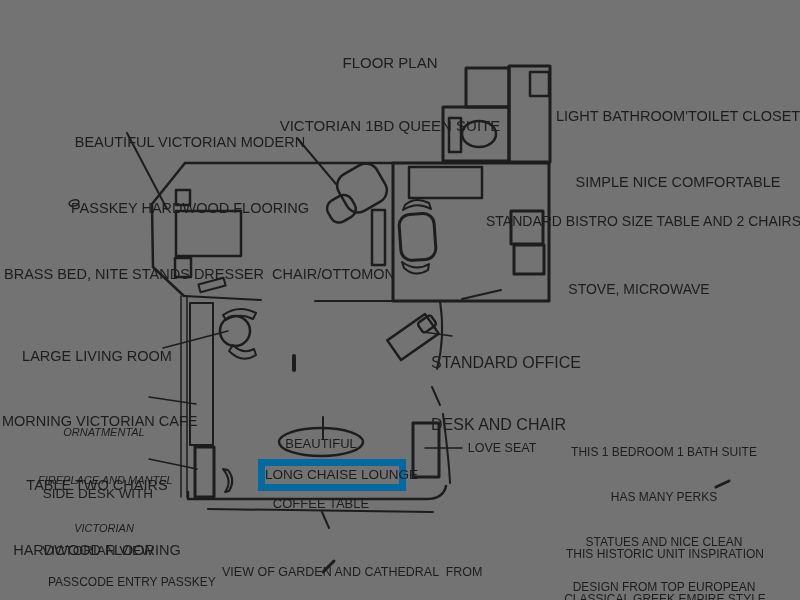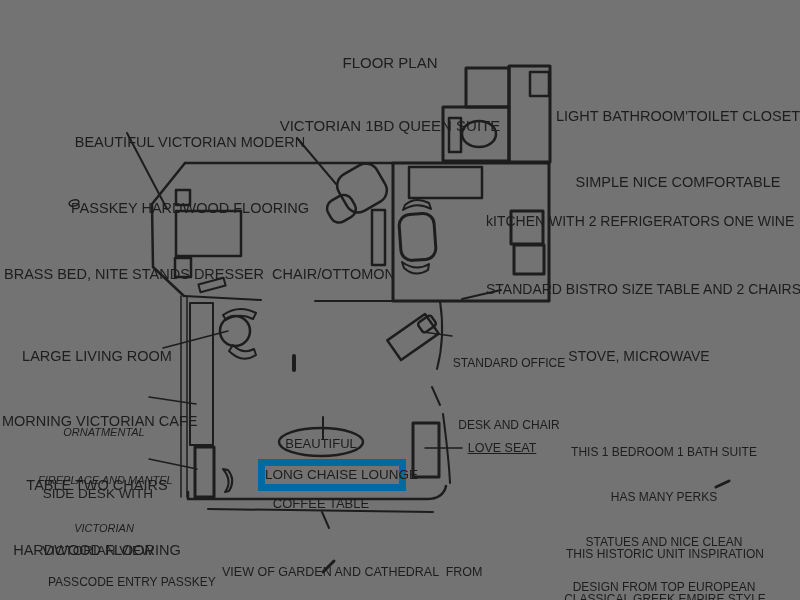--- a/index.html
+++ b/index.html
@@ -10,22 +10,22 @@
   #plan-svg{position:absolute;left:0;top:0;}
   .txt{position:absolute;text-align:center;white-space:pre;color:#1d1d1d;}
   .title{left:230px;top:10px;width:320px;font-size:15px;line-height:21px;}
   .bedroom{left:4px;top:87px;width:372px;font-size:14.5px;line-height:22px;}
   .bathroom{left:556px;top:61px;width:244px;font-size:14.5px;line-height:22px;}
   .kitchen{left:486px;top:165px;width:306px;font-size:14px;line-height:22.5px;}
   .living{left:2px;top:303px;width:190px;font-size:14.5px;line-height:21.5px;}
   .fireplace{left:38px;top:392px;width:132px;font-size:11px;line-height:16px;font-style:italic;}
   .sidedesk{left:40px;top:446px;width:116px;font-size:13.5px;line-height:19px;}
   .coffee{left:270px;top:394px;width:102px;font-size:13px;line-height:20px;}
-  .office{left:443px;top:312px;width:132px;font-size:12px;line-height:20.5px;}
-  .loveseat{left:467px;top:441px;width:70px;font-size:12.5px;line-height:15px;text-decoration:underline;}
+  .office{left:431px;top:312px;width:132px;font-size:16px;line-height:20.5px;}
+  .loveseat{left:467px;top:441px;width:70px;font-size:12.5px;line-height:15px;}
   .chaisebox{position:absolute;left:258px;top:459px;width:134px;height:18px;border:7px solid #0369a1;
     text-align:center;font-size:13.5px;line-height:18px;white-space:pre;}
   .window{left:222px;top:527px;width:240px;font-size:12.5px;line-height:18px;}
   .passcode{left:48px;top:575px;width:200px;font-size:12px;line-height:15px;text-align:left;}
   .perks{left:558px;top:415px;width:212px;font-size:12px;line-height:15px;}
   .history{left:545px;top:517px;width:240px;font-size:12px;line-height:15px;}
 </style>
 </head>
 <body>
 
@@ -130,21 +130,20 @@
     <div>PASSKEY HARDWOOD FLOORING</div>
     <div>BRASS BED, NITE STANDS DRESSER  CHAIR/OTTOMON</div>
   </div>
 
   <div class="txt bathroom">
     <div>LIGHT BATHROOM'TOILET CLOSET</div>
     <div>SIMPLE NICE COMFORTABLE</div>
   </div>
 
   <div class="txt kitchen">
-    <div>kITCHEN WITH 2 REFRIGERATORS ONE WINE</div>
     <div>STANDARD BISTRO SIZE TABLE AND 2 CHAIRS</div>
     <div>STOVE, MICROWAVE</div>
   </div>
 
   <div class="txt living">
     <div>LARGE LIVING ROOM</div>
     <div>MORNING VICTORIAN CAFE</div>
     <div>TABLE TWO CHAIRS</div>
     <div>HARDWOOD FLOORING</div>
   </div>

